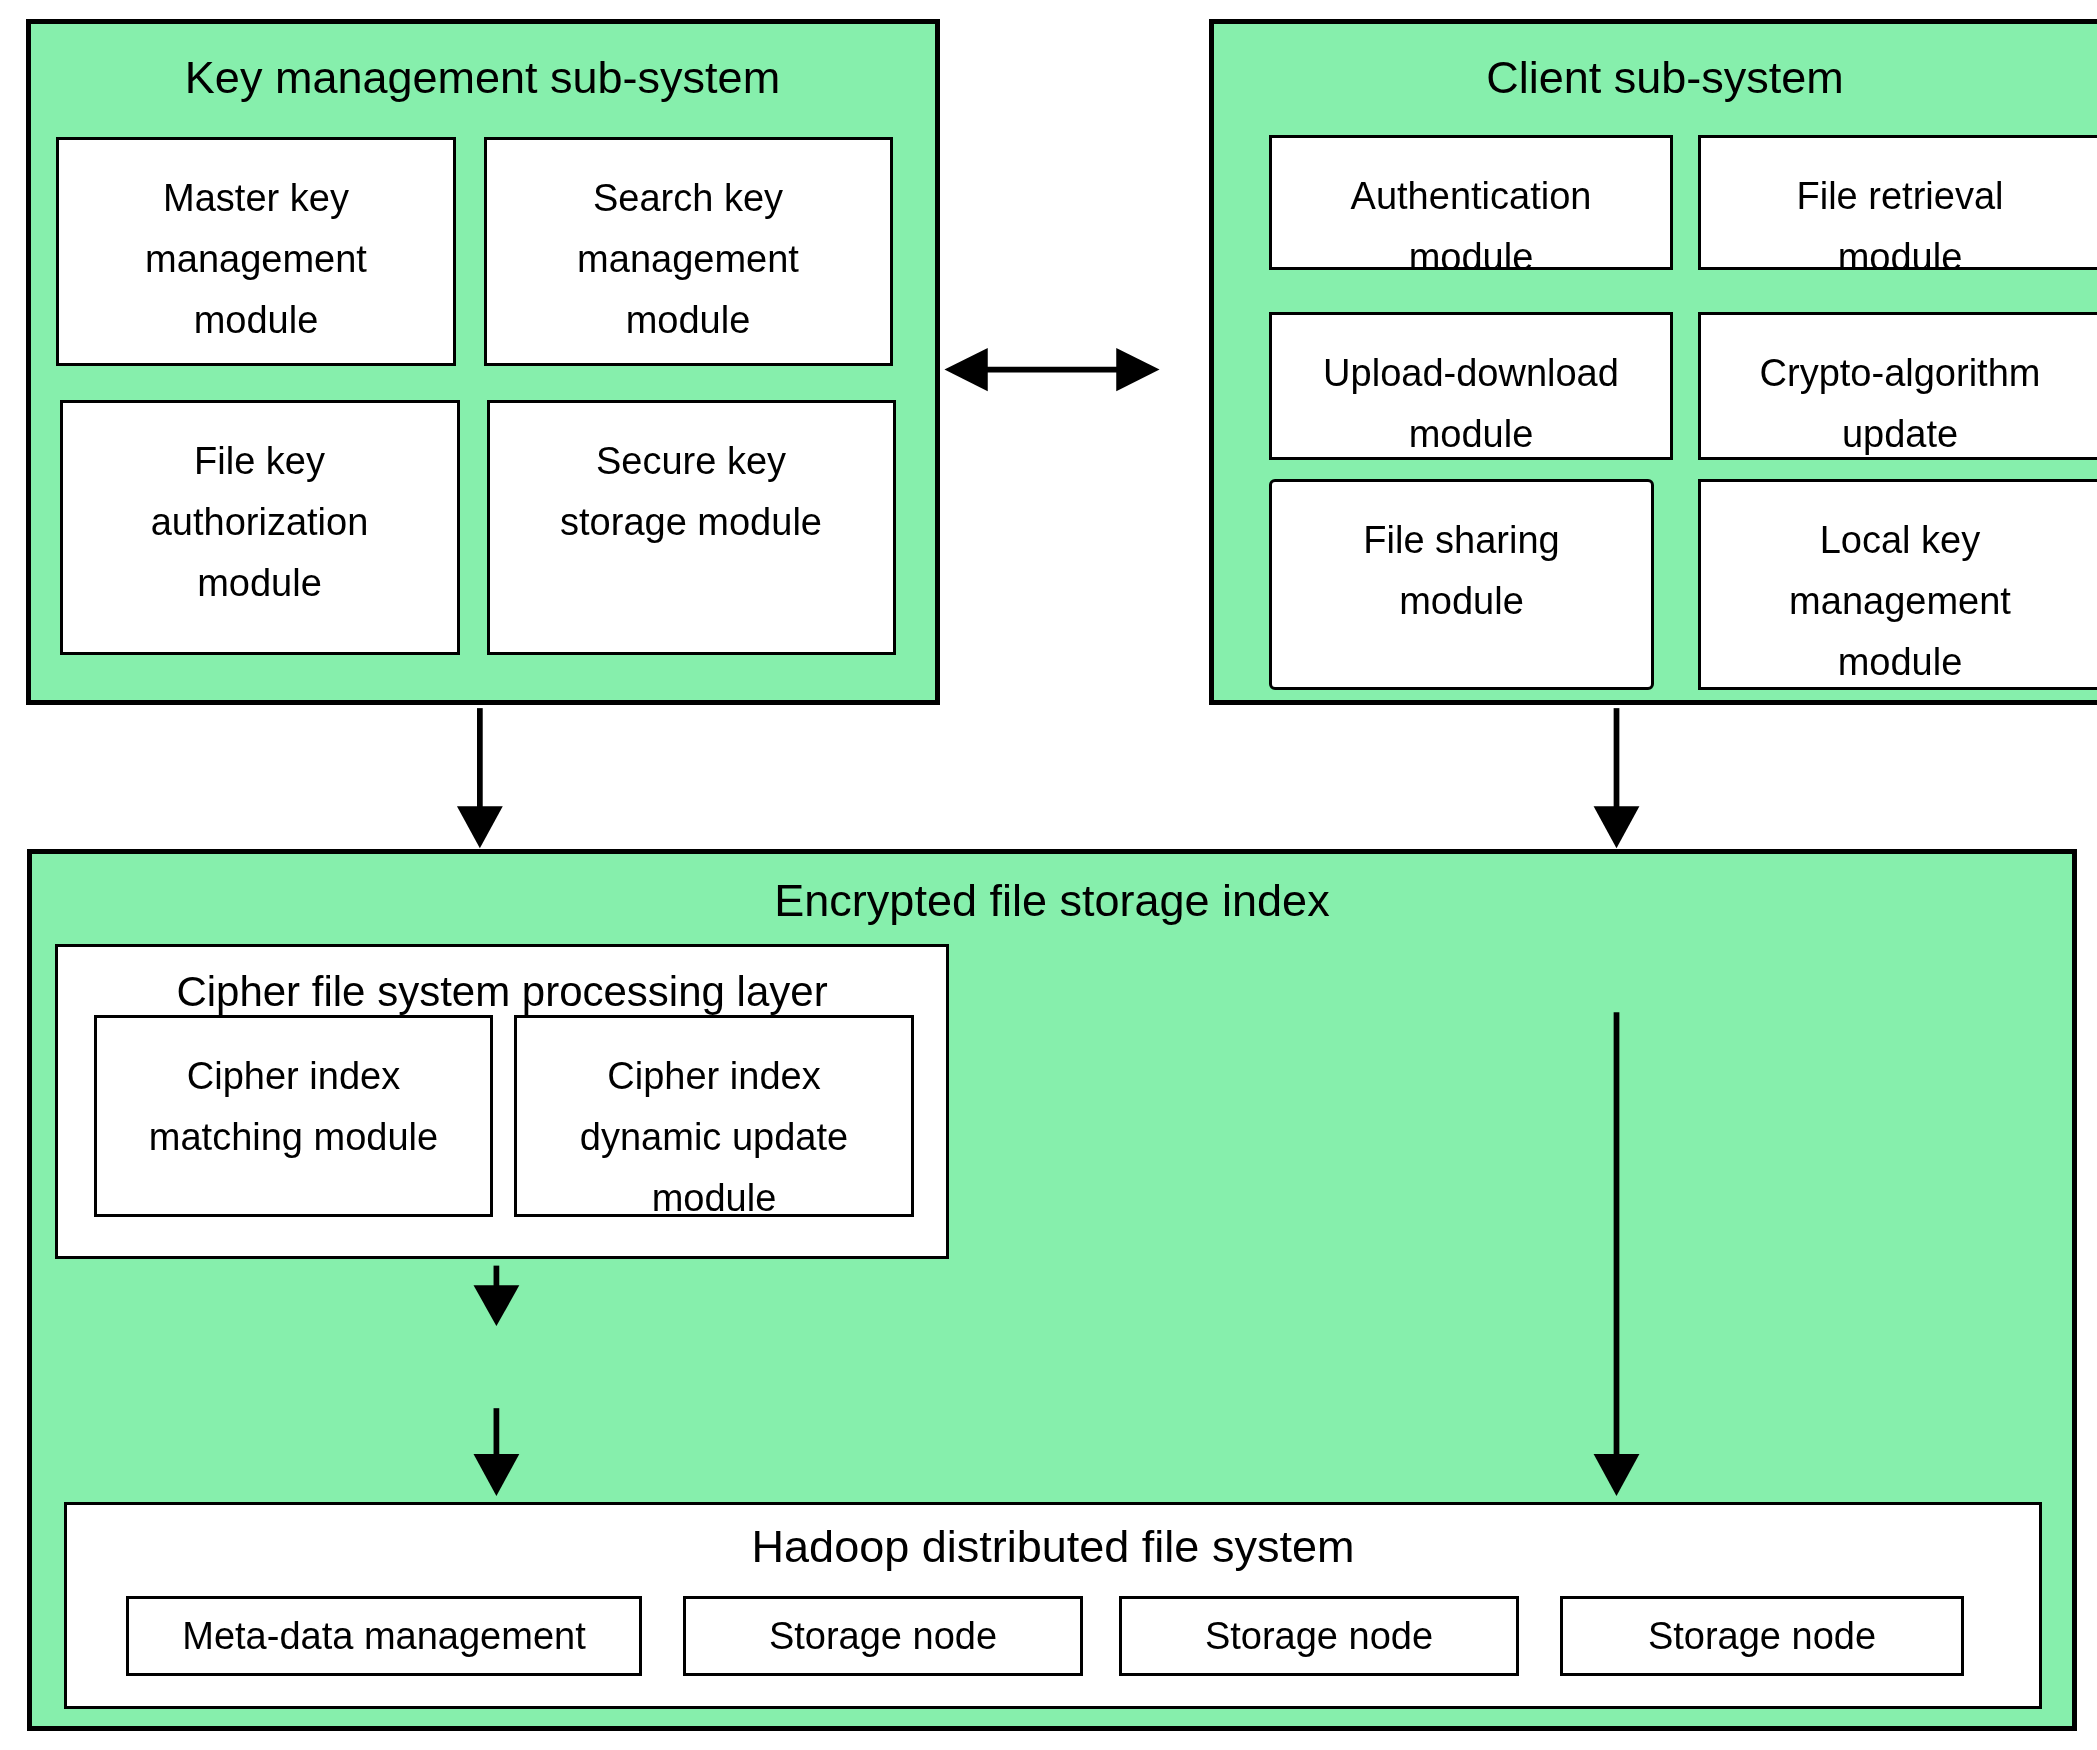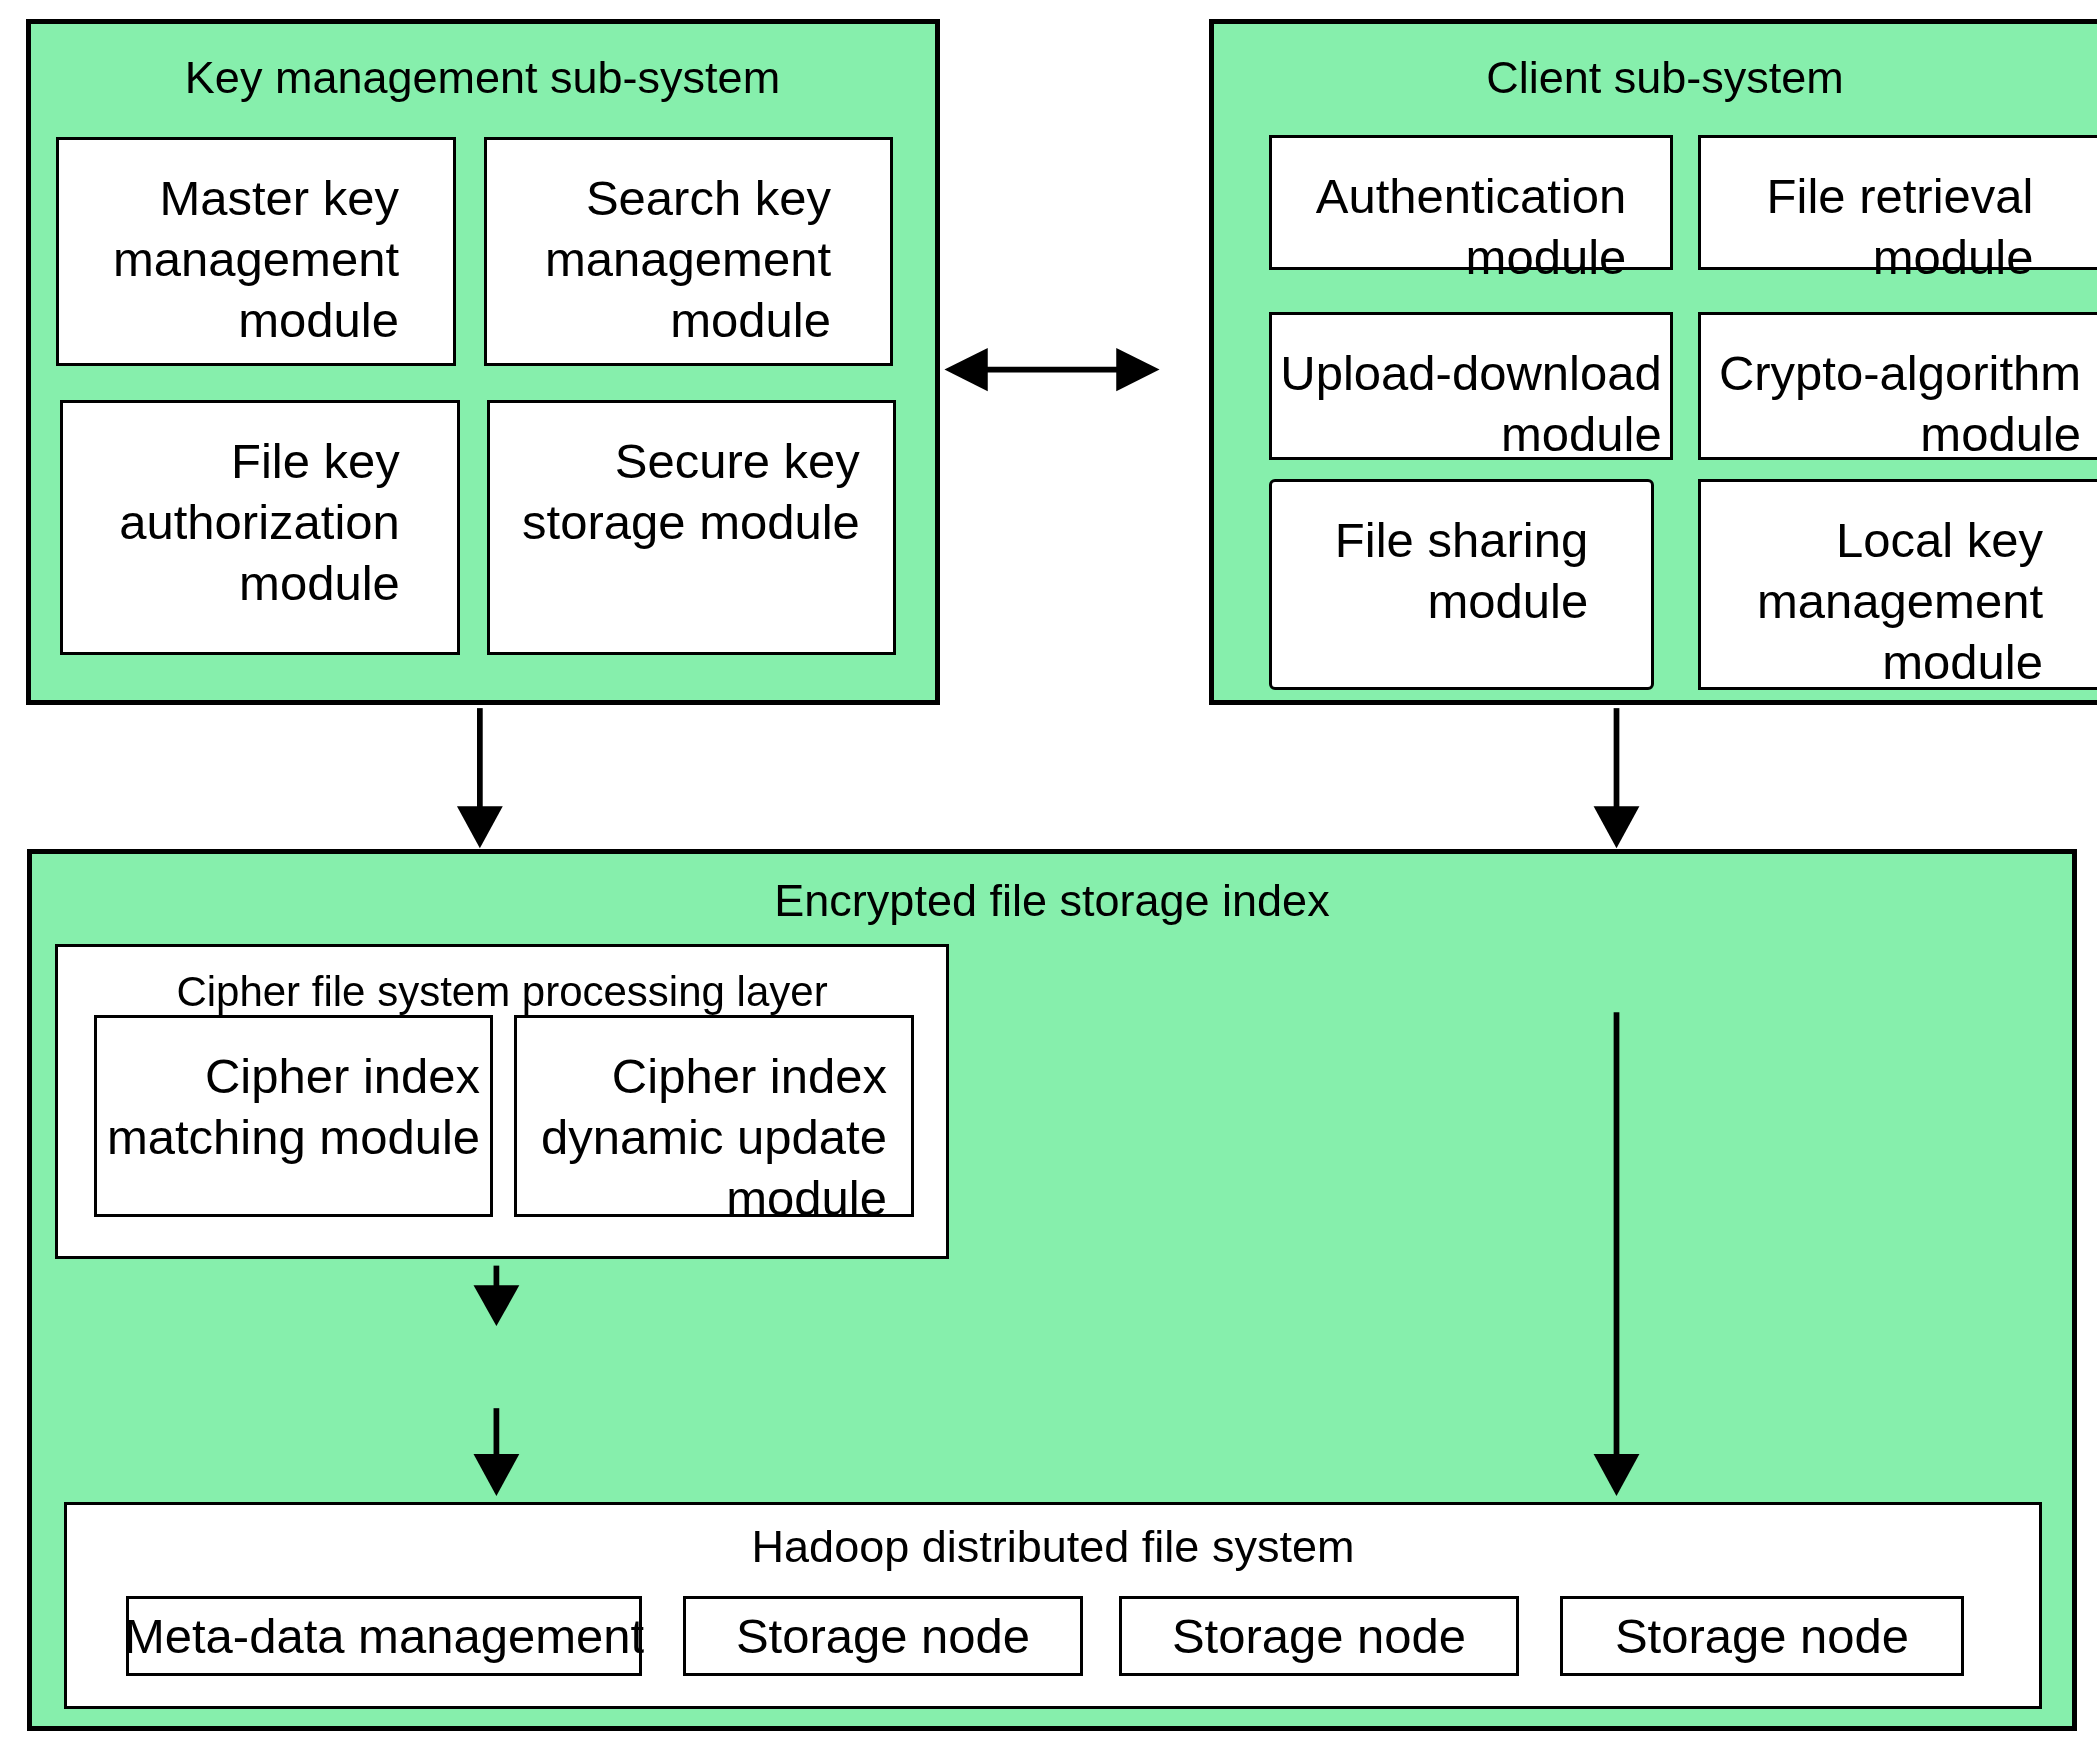--- a/index.html
+++ b/index.html
@@ -30,23 +30,23 @@
   .box.mid{align-items:center;}
   .sec-title{
     position:absolute;
     left:0; right:0;
     text-align:center;
     font-size:45px;
     line-height:59px;
     white-space:pre;
   }
   .lbl{
-    font-size:49px;
+    font-size:38px;
     line-height:61px;
-    text-align:right;
+    text-align:center;
     white-space:pre;
   }
   .box.top .lbl{padding-top:28px;}
   .arrows{
     position:absolute;
     left:0; top:0;
     pointer-events:none;
   }
 </style>
 </head>
@@ -86,21 +86,21 @@
     <div class="box top" style="left:484px; top:111px; width:404px; height:135px;">
       <div class="lbl">File retrieval
 module</div>
     </div>
     <div class="box top" style="left:55px; top:288px; width:404px; height:148px;">
       <div class="lbl">Upload-download
 module</div>
     </div>
     <div class="box top" style="left:484px; top:288px; width:404px; height:148px;">
       <div class="lbl">Crypto-algorithm
-module</div>
+update</div>
     </div>
     <div class="box top" style="left:55px; top:455px; width:385px; height:211px;border-radius:6px;">
       <div class="lbl">File sharing
 module</div>
     </div>
     <div class="box top" style="left:484px; top:455px; width:404px; height:211px;">
       <div class="lbl">Local key
 management
 module</div>
     </div>

